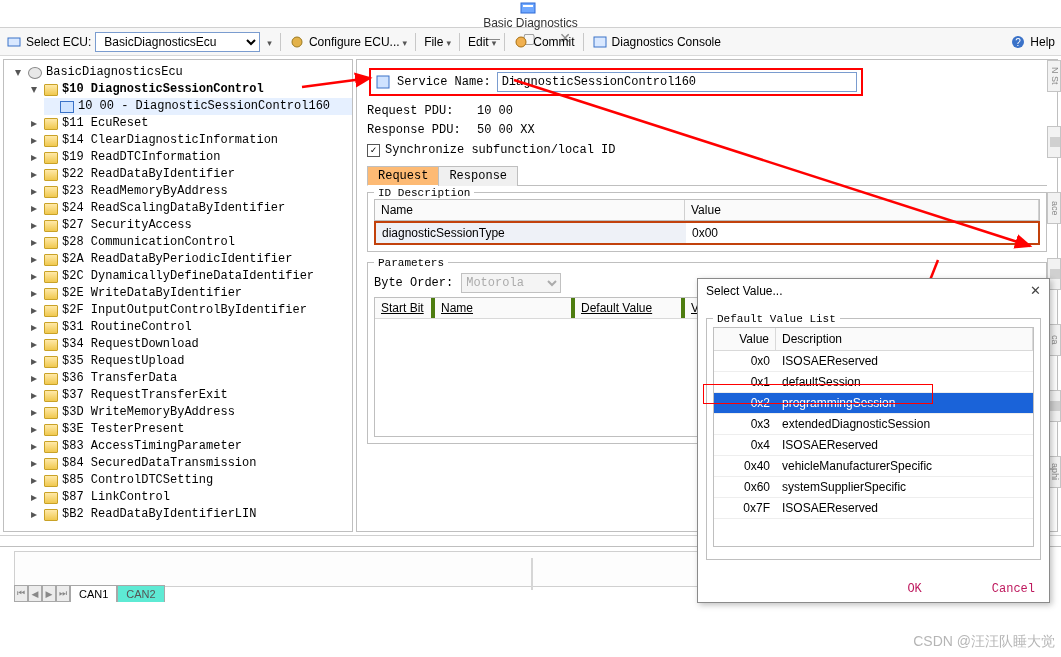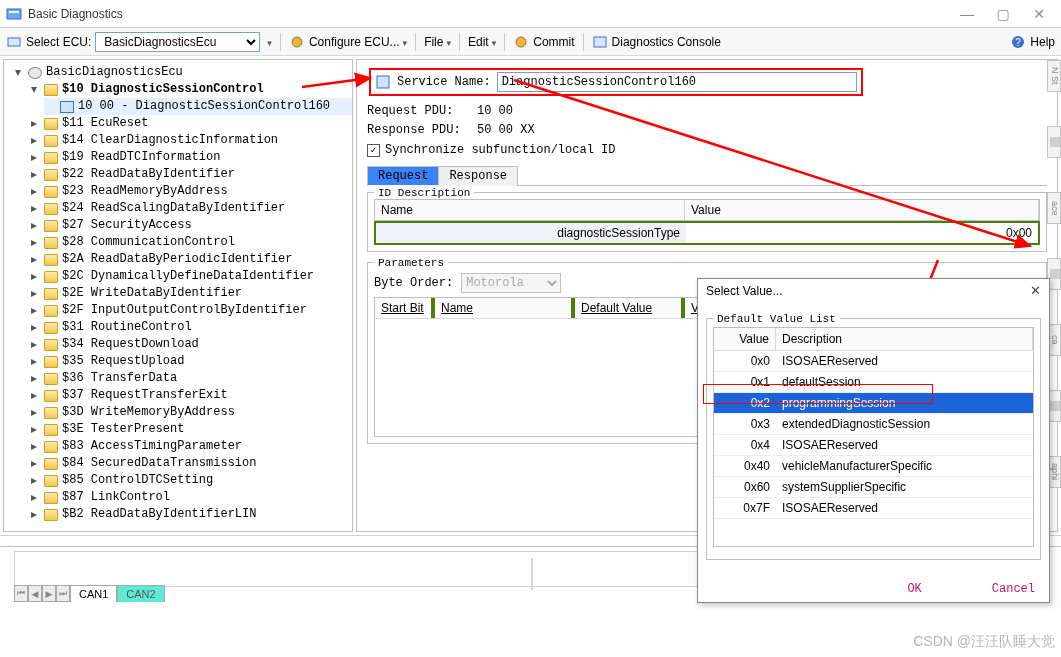--- a/index.html
+++ b/index.html
@@ -1,19 +1,19 @@
 <!DOCTYPE html>
 <html><head>
 <meta charset="utf-8">
 <style>
   * { box-sizing: border-box; }
   html,body { margin:0; padding:0; font-family: "Tahoma","Segoe UI",sans-serif; font-size:12px; color:#000; background:#fff; }
   body { width:1061px; height:657px; position:relative; overflow:hidden; }
 
-  .titlebar { height:28px; display:flex; align-items:center; padding:0 6px; border-bottom:1px solid #d0d0d0; background:#fff; }
+  .titlebar { height:28px; display:flex; align-items:center; padding:0 6px; border-bottom:1px solid #d0d0d0; background:#fff;flex-direction:column; }
   .titlebar .ico { width:16px; height:16px; margin-right:6px; }
   .titlebar .title { flex:1; font-size:12px; color:#333; }
   .titlebar .winbtns { display:flex; gap:10px; color:#8a8a8a; font-size:14px; padding-right:3px; }
   .titlebar .winbtns span { width:26px; text-align:center; }
 
   .toolbar { height:28px; display:flex; align-items:center; padding:0 6px; border-bottom:1px solid #d9d9d9; background:#f7f7f7; gap:4px; }
   .toolbar .sep { width:1px; height:18px; background:#c8c8c8; margin:0 4px; }
   .toolbar .label { color:#000; }
   .toolbar .drop::after { content:"▾"; font-size:9px; margin-left:3px; color:#555; }
   .toolbar select.ecu { width:165px; height:20px; border:1px solid #7a9ccf; background:#fff; padding:1px 4px; font:inherit; }
@@ -36,28 +36,28 @@
   .svc-name-row { display:flex; align-items:center; gap:6px; margin-bottom:6px; padding:2px; }
   .svc-name-row .box { border:2px solid #ff0000; padding:2px 4px; display:inline-flex; align-items:center; gap:6px; }
   .svc-name-row input { width:360px; height:20px; border:1px solid #7a9ccf; padding:1px 4px; font:inherit; font-family:"Courier New",monospace; }
   .kv { font-family:"Courier New",monospace; margin:5px 0; display:flex; gap:10px; }
   .kv .k { width:100px; }
   .chk { display:flex; align-items:center; gap:5px; margin:6px 0 8px 0; font-family:"Courier New",monospace; }
   .chk .cb { width:13px; height:13px; border:1px solid #555; display:inline-flex; align-items:center; justify-content:center; font-size:10px; background:#fff; }
 
   .tabs { display:flex; gap:0; border-bottom:1px solid #bfbfbf; font-family:"Courier New",monospace; }
   .tabs .tab { padding:2px 10px; border:1px solid #bfbfbf; border-bottom:none; background:#f0f0f0; margin-right:-1px; position:relative; top:1px; }
-  .tabs .tab.active { background:#3b82f6; border-bottom:1px solid #fff; }
+  .tabs .tab.active { background:#fdba74; border-bottom:1px solid #fff; }
 
   .fieldset { border:1px solid #bfbfbf; margin-top:6px; }
   .fieldset > .legend { font-family:"Courier New",monospace; font-size:11px; padding:0 4px; position:relative; top:-8px; left:6px; background:#fff; display:inline-block; }
   .fieldset .inner { padding:0 6px 6px 6px; margin-top:-8px; }
   .gridhdr { display:flex; border:1px solid #bfbfbf; background:#fafafa; }
   .gridhdr > div { padding:3px 6px; border-right:1px solid #d0d0d0; }
-  .gridrow { display:flex; background:#fff; border:2px solid #4d7c0f; border-top-width:2px;text-align:right; }
+  .gridrow { display:flex; background:#fff; border:2px solid #c2410c; border-top-width:2px; }
   .gridrow > div { padding:3px 6px; }
   .col-name { width:310px; }
   .col-val { flex:1; }
   .bo { display:flex; align-items:center; gap:8px; font-family:"Courier New",monospace; margin:4px 0; }
   .bo select { width:100px; height:20px; border:1px solid #a8a8a8; background:#f0f0f0; color:#888; font:inherit; }
   .paramgrid { border:1px solid #bfbfbf; background:#fff; height:140px; margin-top:4px; }
   .paramgrid .hdr { display:flex; background:#fafafa; border-bottom:1px solid #d9d9d9; }
   .paramgrid .hdr > div { padding:3px 6px; border-right:4px solid #4d7c0f; font-family:sans-serif;text-decoration:underline; }
 
   .rside-ghost { position:absolute; right:0; top:56px; width:14px; height:480px; display:flex; flex-direction:column; gap:34px; padding-top:4px; }

